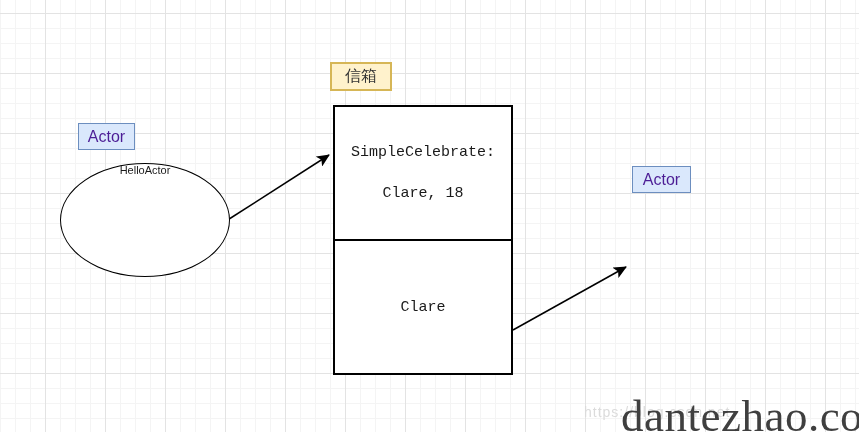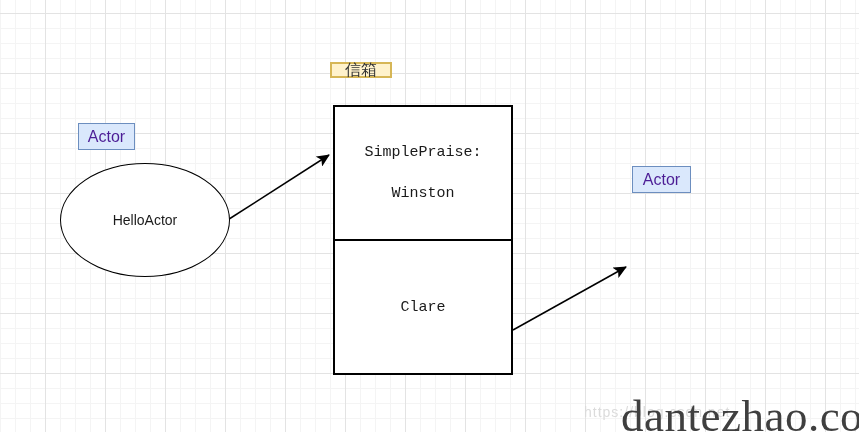--- a/index.html
+++ b/index.html
@@ -16,36 +16,36 @@
     background-size:60px 60px, 60px 60px, 15px 15px, 15px 15px;
     background-position:45px 13px, 45px 13px, 0px 13px, 0px 13px;
     font-family:"Liberation Sans", sans-serif;
   }
   .arrows{position:absolute;left:0;top:0;width:859px;height:432px;pointer-events:none;}
   .ellipse{
     position:absolute;
     background:#ffffff;
     border:1.5px solid #000000;
     border-radius:50%;
-    display:flex;align-items:center;justify-content:center;
-    font-size:14px;color:#1a1a1a;
+    display:flex;align-items:flex-start;justify-content:center;
+    font-size:11px;color:#1a1a1a;
   }
   .ellipse.hello{left:60px;top:163px;width:168px;height:112px;}
   .ellipse.talker{left:632px;top:209px;width:166px;height:108px;}
   .badge{
     position:absolute;
     display:flex;align-items:center;justify-content:center;
     font-size:16px;color:#4c1d95;
     box-sizing:border-box;
   }
   .badge.blue{background:#dae8fc;border:1px solid #6c8ebf;}
   .badge.actor-left{left:78px;top:123px;width:57px;height:27px;}
   .badge.actor-right{left:632px;top:166px;width:59px;height:27px;}
   .badge.mailbox-label{
-    left:330px;top:62px;width:62px;height:16px;
+    left:330px;top:62px;width:62px;height:29px;
     background:#fff2cc;border:2px solid #d6b656;color:#333333;
   }
   .mailbox{
     position:absolute;
     left:333px;top:105px;width:180px;height:270px;
     background:#ffffff;
     border:2px solid #000000;
     box-sizing:border-box;
     display:flex;flex-direction:column;
   }
@@ -94,22 +94,22 @@
   <div class="ellipse hello">
     <span>HelloActor</span>
   </div>
 
   <div class="badge mailbox-label">
     <span>信箱</span>
   </div>
 
   <div class="mailbox">
     <div class="mail-row">
-      <span>SimplePraise:</span>
-      <span>Winston</span>
+      <span>SimpleCelebrate:</span>
+      <span>Clare, 18</span>
     </div>
     <div class="mail-row">
       <span>Clare</span>
     </div>
   </div>
 
   <div class="badge blue actor-right">
     <span>Actor</span>
   </div>
 

